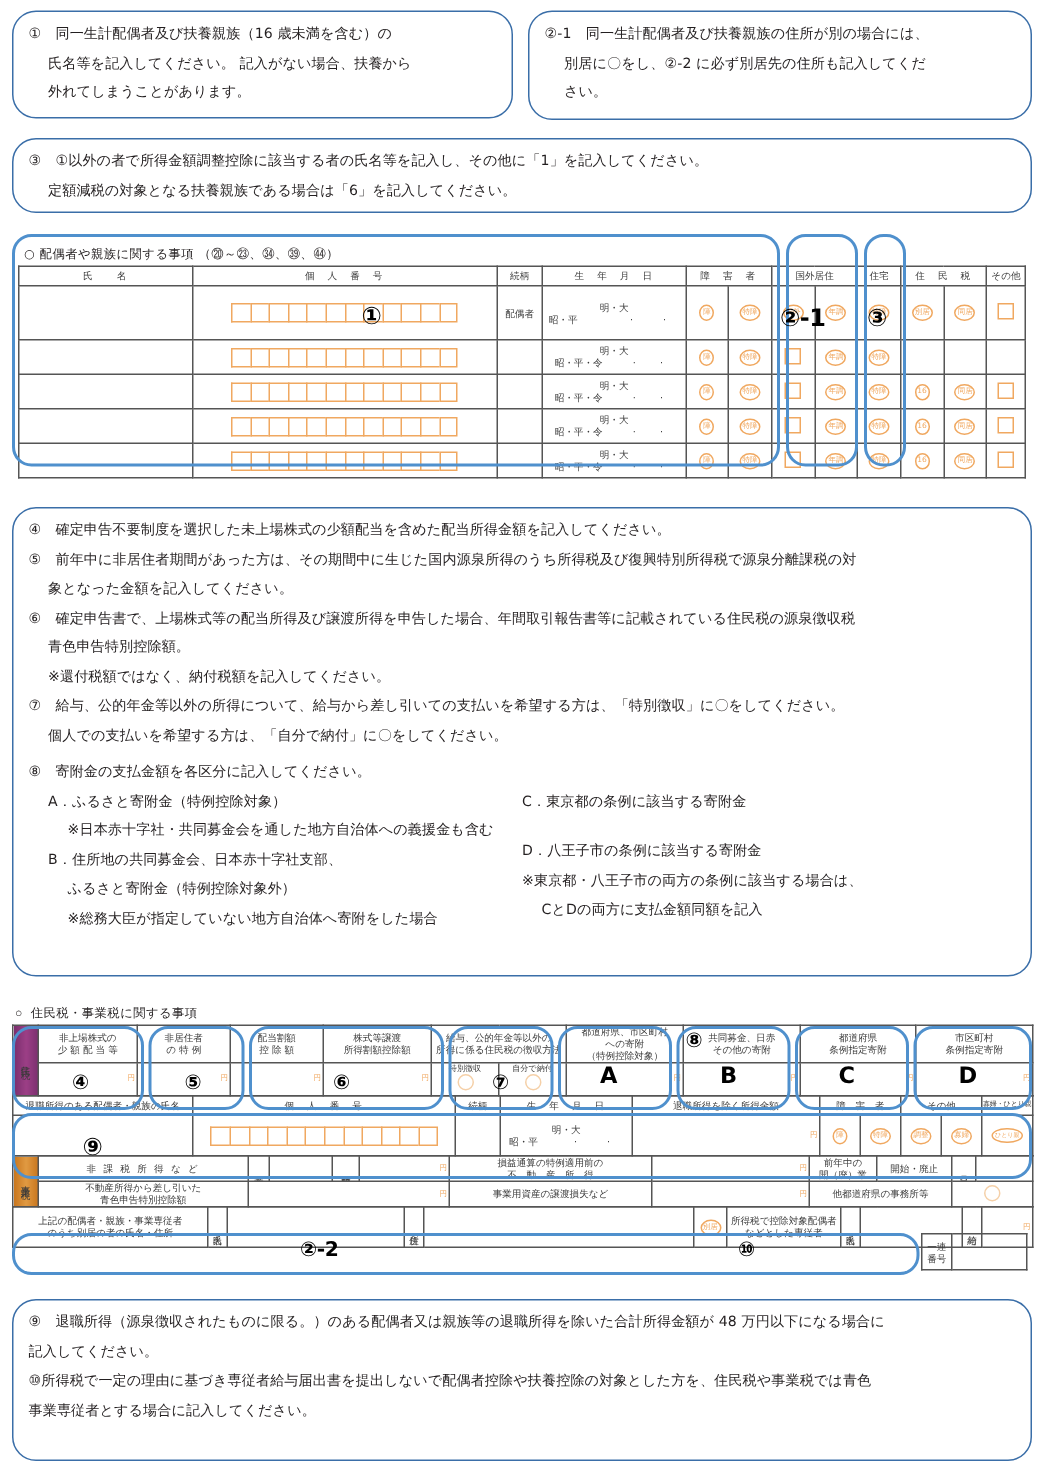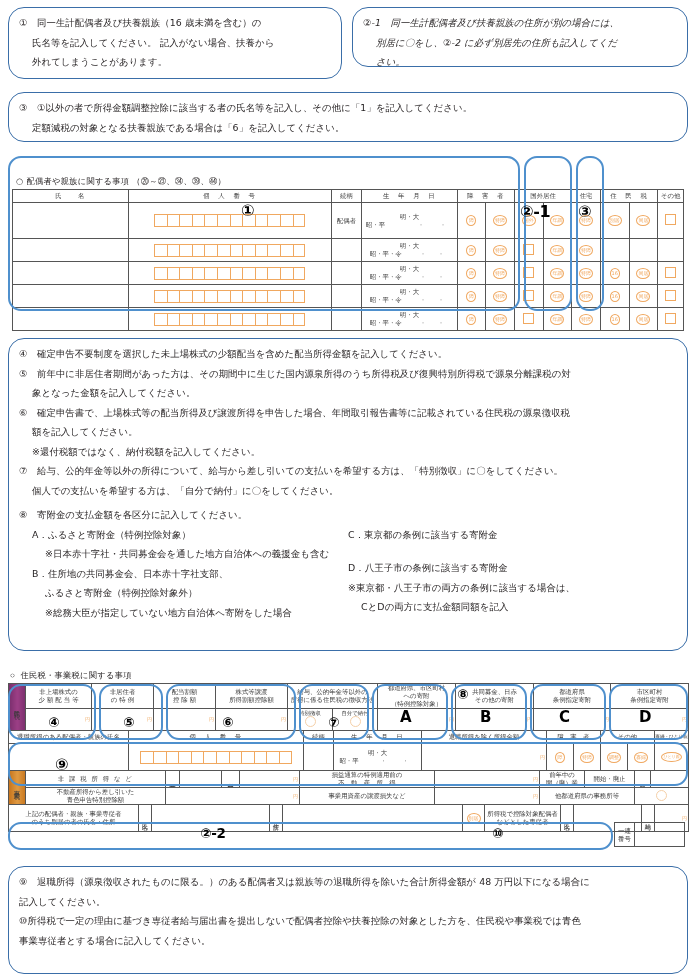--- a/index.html
+++ b/index.html
@@ -27,21 +27,21 @@
     margin: 0 0 4px 0;
     font-size: 9.4px;
     line-height: 1.65;
     letter-spacing: .01em;
   }
   .callout p:last-child { margin-bottom: 0; }
   .ind { padding-left: 13px; }
   .ind2 { padding-left: 26px; }
 
   #callout1 { left: 8px;   top: 7px;   width: 334px; height: 72px; }
-  #callout2 { left: 352px; top: 7px;   width: 336px; height: 60px; font-style: italic; }
+  #callout2 { left: 352px; top: 7px;   width: 336px; height: 73px; }
   #callout3 { left: 8px;   top: 92px;  width: 680px; height: 50px; }
   #callout4 { left: 8px;   top: 338px; width: 680px; height: 313px; }
   #callout5 { left: 8px;   top: 866px; width: 680px; height: 108px; }
 
   .two-col { display: flex; }
   .two-col > div { width: 50%; }
 
   
   .ring {
     position: absolute;
@@ -154,21 +154,21 @@
   <p class="ind">別居に〇をし、②-2 に必ず別居先の住所も記入してくだ</p>
   <p class="ind">さい。</p>
 </div>
 
 <div class="callout" id="callout3">
   <p>③　①以外の者で所得金額調整控除に該当する者の氏名等を記入し、その他に「1」を記入してください。</p>
   <p class="ind">定額減税の対象となる扶養親族である場合は「6」を記入してください。</p>
 </div>
 
 <div class="form-wrap" id="spouse-form" style="left:12px; top:160px; width:672px;">
-  <div class="secline" style="margin:16px 0 2px 4px;">○ 配偶者や親族に関する事項 （⑳～㉓、㉞、㊴、㊹）</div>
+  <div class="secline" style="margin:4px 0 2px 4px;">○ 配偶者や親族に関する事項 （⑳～㉓、㉞、㊴、㊹）</div>
   <table class="ftable" style="width:672px;">
     <colgroup>
       <col style="width:113px">
         <col style="width:198px">
         <col style="width:30px">
         <col style="width:93px">
       <col style="width:28px">
         <col style="width:28px">
         <col style="width:28px">
         <col style="width:28px">
@@ -366,21 +366,21 @@
 <div class="ring" style="left:576px; top:156px; width:28px; height:155px;"></div>
 <div class="stepnum" style="left:241px; top:203px;">①</div>
 <div class="stepnum" style="left:520px; top:204px;">②-1</div>
 <div class="stepnum" style="left:578px; top:204px;">③</div>
 
 <div class="callout" id="callout4">
   <p>④　確定申告不要制度を選択した未上場株式の少額配当を含めた配当所得金額を記入してください。</p>
   <p>⑤　前年中に非居住者期間があった方は、その期間中に生じた国内源泉所得のうち所得税及び復興特別所得税で源泉分離課税の対</p>
   <p class="ind">象となった金額を記入してください。</p>
   <p>⑥　確定申告書で、上場株式等の配当所得及び譲渡所得を申告した場合、年間取引報告書等に記載されている住民税の源泉徴収税</p>
-  <p class="ind">額を記入してください。</p>
+  <p class="ind">青色申告特別控除額。</p>
   <p class="ind">※還付税額ではなく、納付税額を記入してください。</p>
   <p>⑦　給与、公的年金等以外の所得について、給与から差し引いての支払いを希望する方は、「特別徴収」に〇をしてください。</p>
   <p class="ind">個人での支払いを希望する方は、「自分で納付」に〇をしてください。</p>
   <p style="margin-top:9px;">⑧　寄附金の支払金額を各区分に記入してください。</p>
   <div class="two-col" style="margin-top:3px;">
     <div>
       <p class="ind">A．ふるさと寄附金（特例控除対象）</p>
       <p class="ind2">※日本赤十字社・共同募金会を通した地方自治体への義援金も含む</p>
       <p class="ind">B．住所地の共同募金会、日本赤十字社支部、</p>
       <p class="ind2">ふるさと寄附金（特例控除対象外）</p>

